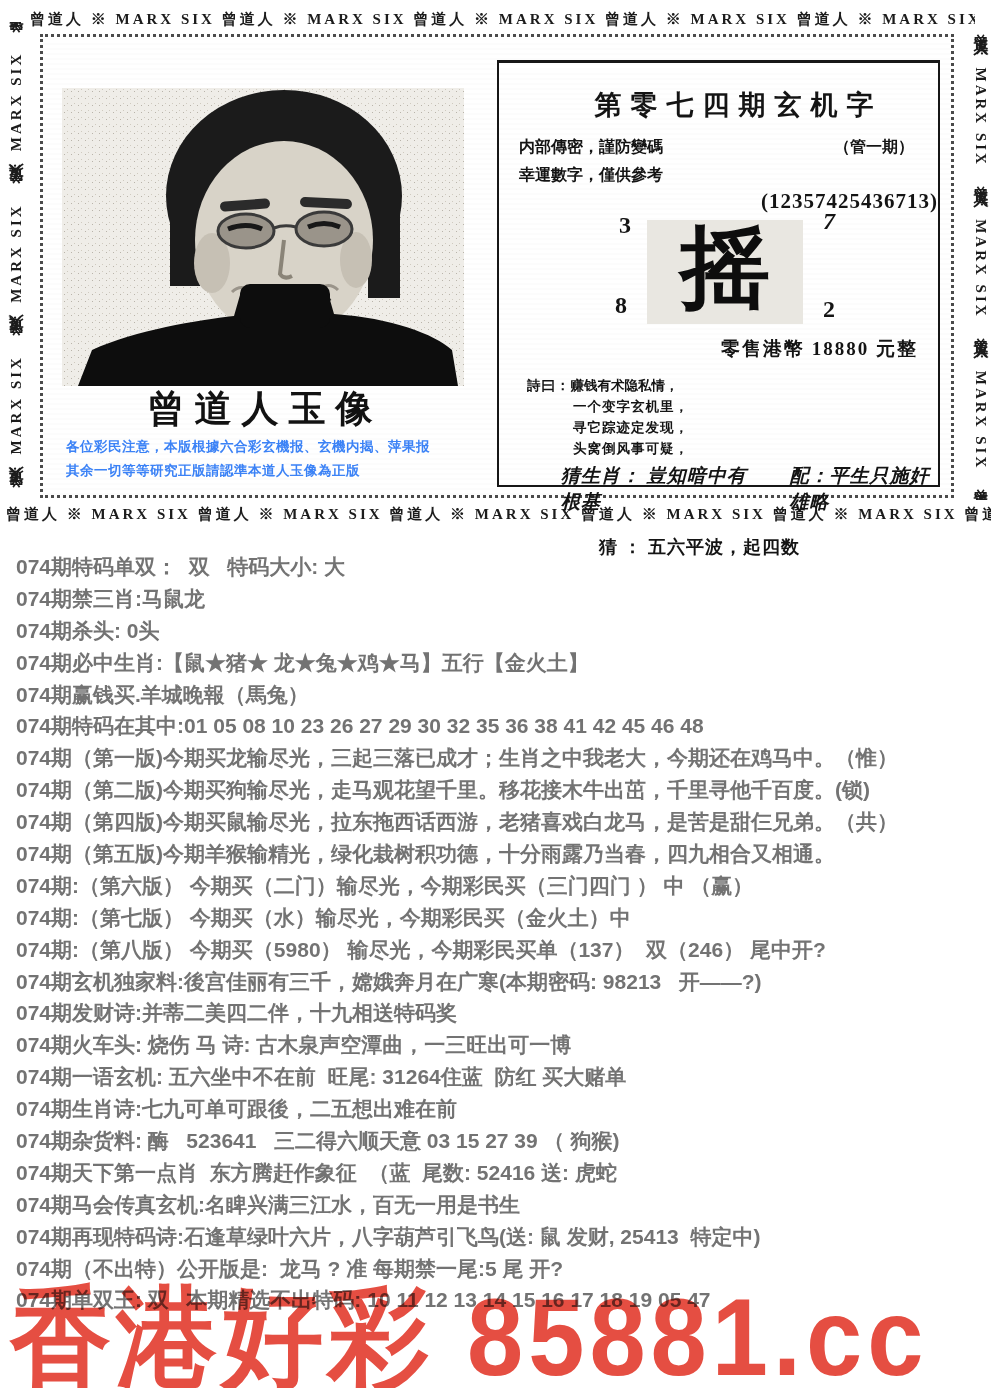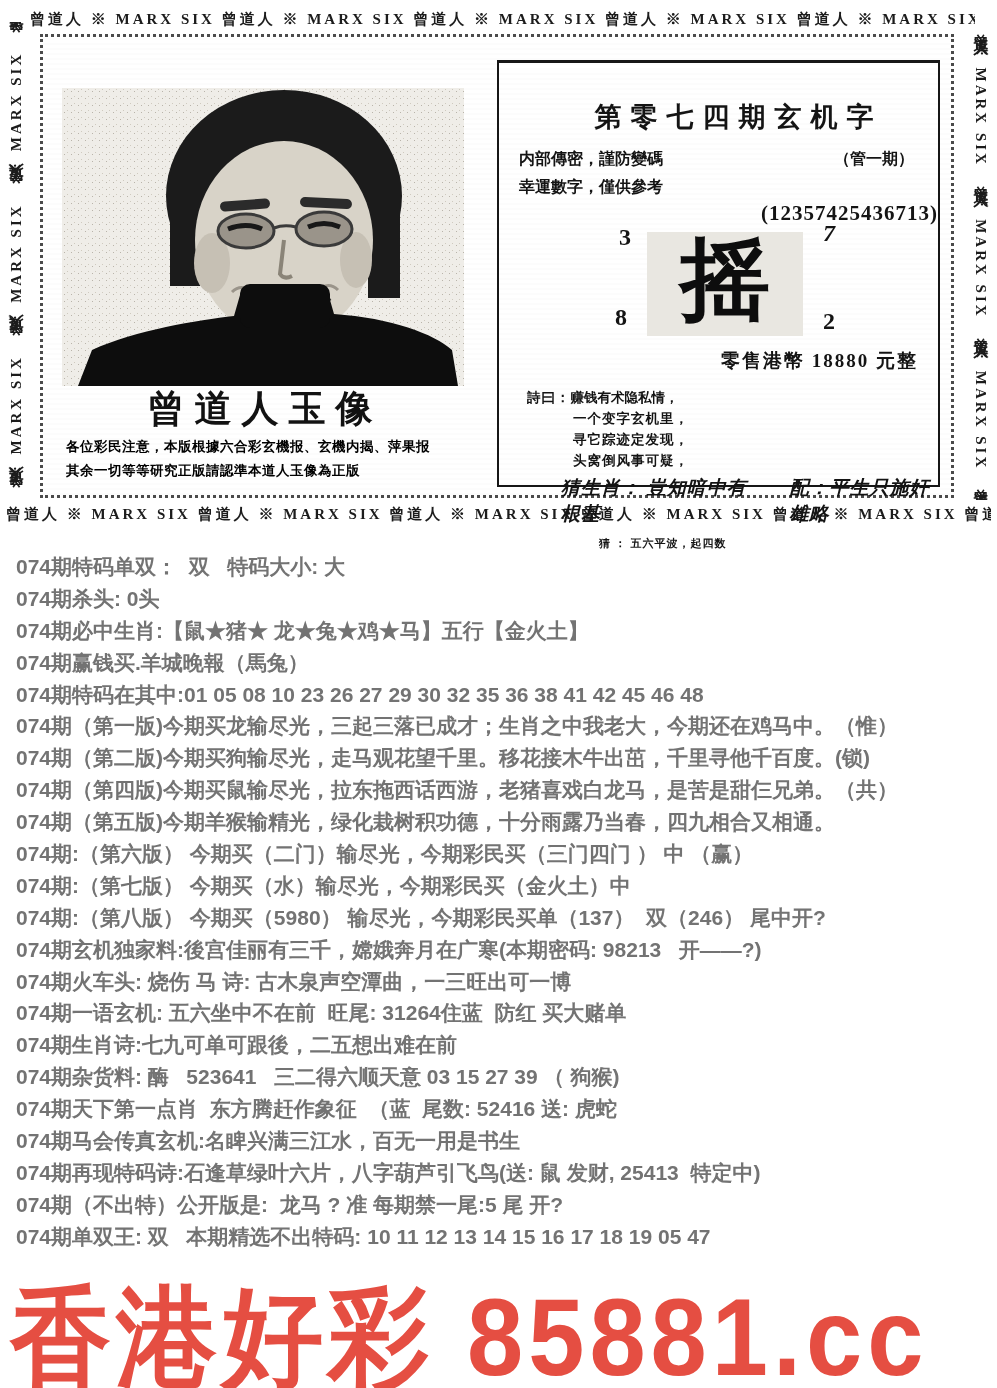--- a/index.html
+++ b/index.html
@@ -20,28 +20,28 @@
 
   .frame { position:absolute; left:40px; top:34px; width:914px; height:464px;
            border:3px dotted #4a4a4a; background:
            repeating-linear-gradient(0deg, rgba(0,0,0,0.012) 0 2px, transparent 2px 5px); }
 
   
   .photo { position:absolute; left:62px; top:88px; width:402px; height:298px; }
   .caption { position:absolute; left:58px; top:384px; width:414px; text-align:center;
              font-family:"Liberation Serif", serif; font-weight:bold; font-size:37px; letter-spacing:10px; }
   .note { position:absolute; left:66px; width:432px; font-family:"Liberation Serif", serif;
-          font-weight:bold; font-size:13.5px; letter-spacing:0.5px; color:#000000; }
+          font-weight:bold; font-size:13.5px; letter-spacing:0.5px; color:#3b82f6; }
   .note1 { top:438px; } .note2 { top:462px; }
 
   
   .panel { position:absolute; left:497px; top:60px; width:443px; height:427px;
            border:2px solid #161616; border-top-width:3px;
            font-family:"Liberation Serif", serif; font-weight:bold; color:#141414; }
-  .panel-title { margin-top:36px; text-align:center; font-size:27px; letter-spacing:9px;padding-left:40px; }
+  .panel-title { margin-top:24px; text-align:center; font-size:27px; letter-spacing:9px;padding-left:40px; }
   .panel-row1 { display:flex; justify-content:space-between; padding:14px 24px 0 20px; font-size:16px; }
   .panel-lucky { padding:7px 0 0 20px; font-size:16px; }
   .panel-nums { padding:3px 0 0 96px; font-size:21px; letter-spacing:1px;text-align:right; }
   .char-zone { position:relative; height:110px; margin-top:2px; }
   .char-bg { position:absolute; left:148px; top:4px; width:156px; height:104px; background:#e9e7e1; }
   .mystic { position:absolute; left:156px; top:-4px; width:140px; text-align:center;
             font-size:90px; line-height:112px; font-weight:bold; color:#0d0d0d; }
   .corner { position:absolute; font-size:24px; }
   .c-tl { left:120px; top:-4px; } .c-tr { left:324px; top:-8px; font-style:italic; }
   .c-bl { left:116px; top:76px; } .c-br { left:324px; top:80px; }
@@ -49,21 +49,21 @@
   .poems { display:flex; margin-top:13px; font-size:13.5px; line-height:21px; }
   .poem-a { margin-left:44px; }
   .poem-b { margin-left:28px; }
   .p-first { display:flex; }
   .p-label { letter-spacing:1px; }
   .p-ind-a { margin-left:78px; letter-spacing:1px; }
   .p-ind-b { margin-left:46px; letter-spacing:1px; }
   .panel-zrow { display:flex; margin-top:4px; font-size:19px;font-style:italic; }
   .z-a { margin-left:62px; letter-spacing:1px; }
   .z-b { margin-left:42px; letter-spacing:1px; }
-  .panel-grow { margin-top:9px; margin-left:100px; font-size:11px; letter-spacing:1px; }
+  .panel-grow { margin-top:20px; margin-left:100px; font-size:18px; letter-spacing:1px; }
 
   
   .body-lines { position:absolute; left:16px; top:553px; width:978px; }
   .bline { height:31.9px; font-size:21px; font-weight:bold; white-space:pre; overflow:visible;
            font-family:"Liberation Sans", sans-serif; color:#737373; }
 
   
   .watermark { position:absolute; left:10px; top:1266px; font-size:101px; font-weight:bold;
                font-family:"Liberation Sans", sans-serif; color:#e23527; letter-spacing:5px;
                white-space:nowrap; mix-blend-mode:multiply; opacity:0.88;
@@ -155,32 +155,34 @@
     </div>
     <div class="panel-zrow">
       <span class="z-a">猜生肖： 豈知暗中有根基</span>
       <span class="z-b">配：平生只施奸雄略</span>
     </div>
     <div class="panel-grow">猜 ： 五六平波，起四数</div>
   </div>
 
   <div class="body-lines">
     <div class="bline">074期特码单双：  双   特码大小: 大</div>
+    <div class="bline">074期禁三肖:马鼠龙</div>
     <div class="bline">074期杀头: 0头</div>
     <div class="bline">074期必中生肖:【鼠★猪★ 龙★兔★鸡★马】五行【金火土】</div>
     <div class="bline">074期赢钱买.羊城晚報（馬兔）</div>
     <div class="bline">074期特码在其中:01 05 08 10 23 26 27 29 30 32 35 36 38 41 42 45 46 48</div>
     <div class="bline">074期（第一版)今期买龙输尽光，三起三落已成才；生肖之中我老大，今期还在鸡马中。（惟）</div>
     <div class="bline">074期（第二版)今期买狗输尽光，走马观花望千里。移花接木牛出茁，千里寻他千百度。(锁)</div>
     <div class="bline">074期（第四版)今期买鼠输尽光，拉东拖西话西游，老猪喜戏白龙马，是苦是甜仨兄弟。（共）</div>
     <div class="bline">074期（第五版)今期羊猴输精光，绿化栽树积功德，十分雨露乃当春，四九相合又相通。</div>
     <div class="bline">074期:（第六版） 今期买（二门）输尽光，今期彩民买（三门四门 ） 中 （赢）</div>
     <div class="bline">074期:（第七版） 今期买（水）输尽光，今期彩民买（金火土）中</div>
     <div class="bline">074期:（第八版） 今期买（5980） 输尽光，今期彩民买单（137）  双（246） 尾中开?</div>
     <div class="bline">074期玄机独家料:後宫佳丽有三千，嫦娥奔月在广寒(本期密码: 98213   开——?)</div>
+    <div class="bline">074期发财诗:并蒂二美四二伴，十九相送特码奖</div>
     <div class="bline">074期火车头: 烧伤 马 诗: 古木泉声空潭曲，一三旺出可一博</div>
     <div class="bline">074期一语玄机: 五六坐中不在前  旺尾: 31264住蓝  防红 买大赌单</div>
     <div class="bline">074期生肖诗:七九可单可跟後，二五想出难在前</div>
     <div class="bline">074期杂货料: 酶   523641   三二得六顺天意 03 15 27 39 （ 狗猴)</div>
     <div class="bline">074期天下第一点肖  东方腾赶作象征  （蓝  尾数: 52416 送: 虎蛇</div>
     <div class="bline">074期马会传真玄机:名睥兴满三江水，百无一用是书生</div>
     <div class="bline">074期再现特码诗:石逢草绿叶六片，八字葫芦引飞鸟(送: 鼠 发财, 25413  特定中)</div>
     <div class="bline">074期（不出特）公开版是:  龙马 ? 准 每期禁一尾:5 尾 开?</div>
     <div class="bline">074期单双王: 双   本期精选不出特码: 10 11 12 13 14 15 16 17 18 19 05 47</div>
   </div>

